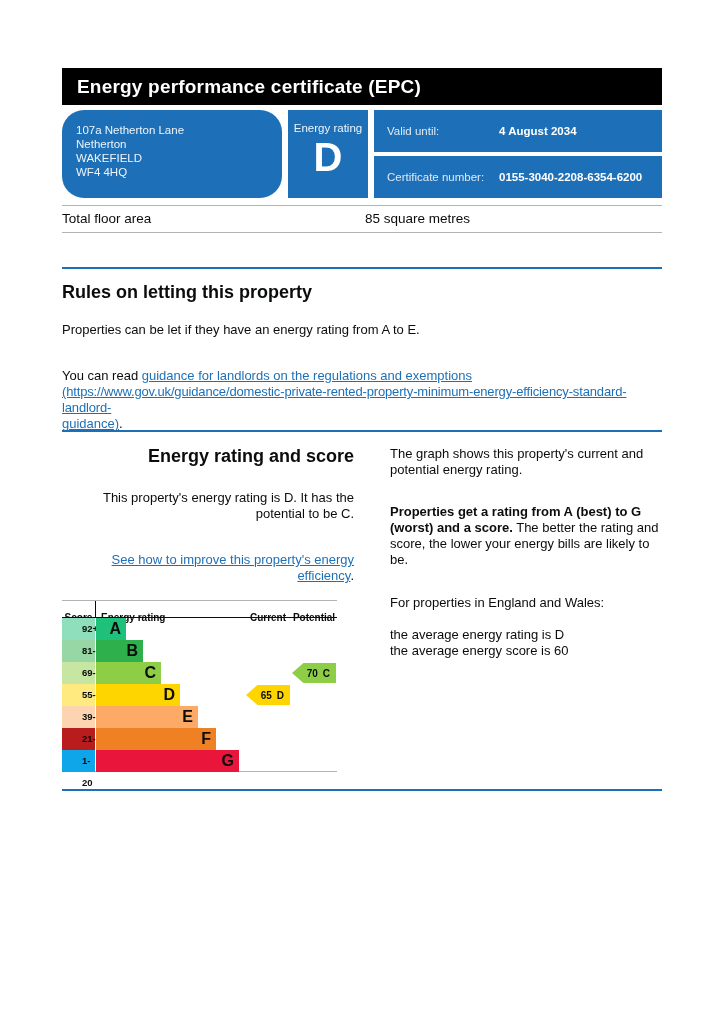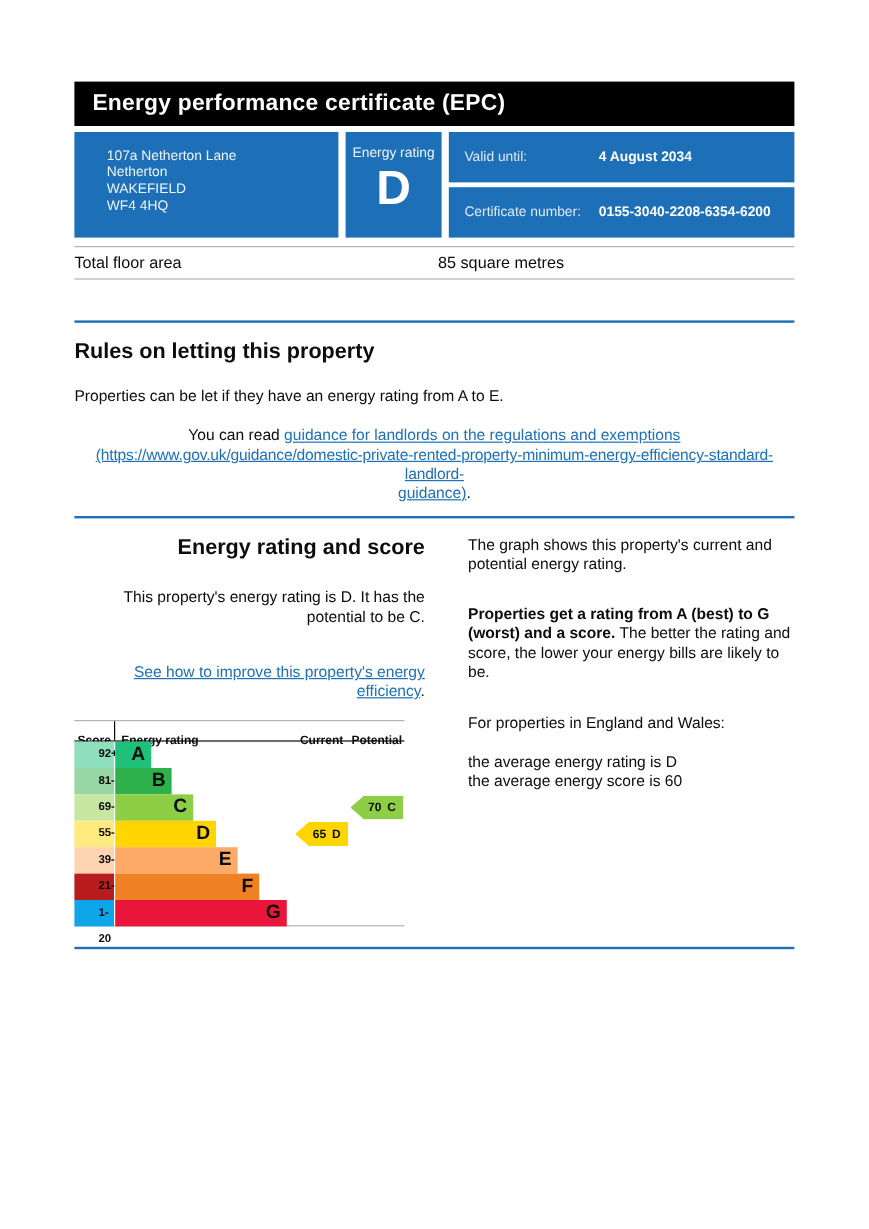--- a/index.html
+++ b/index.html
@@ -14,21 +14,21 @@
     left:62px; top:68px; width:600px; height:37px; background:#000000;
     display:flex; align-items:center;
   }
   .doc-header h1 {
     margin:0; padding-left:15px; color:#ffffff; font-size:19px; font-weight:bold; letter-spacing:0.2px;
   }
 
   
   .summary { left:62px; top:110px; width:600px; height:88px; display:flex; }
   .blue-box { background:var(--govuk-blue,#1d70b8); }
-  .address-box { width:220px; height:88px; padding:13px 0 0 27px; box-sizing:border-box; }
+  .address-box { width:220px; height:88px; padding:13px 0 0 14px; box-sizing:border-box;border-radius:22px; }
   .address-box div { color:rgba(255,255,255,0.92); font-size:11.5px; line-height:14px; }
   .rating-box {
     width:80px; height:88px; margin-left:6px; box-sizing:border-box;
     display:flex; flex-direction:column; align-items:center; padding-top:12px;
   }
   .rating-box .lbl { color:rgba(255,255,255,0.92); font-size:11.5px; }
   .rating-box .val { color:#ffffff; font-size:40px; font-weight:bold; line-height:46px; }
   .validity-col { margin-left:6px; flex:1; display:flex; flex-direction:column; }
   .validity-row { height:42px; display:flex; align-items:center; box-sizing:border-box; padding-left:13px; }
   .validity-row + .validity-row { margin-top:4px; }
@@ -45,21 +45,21 @@
   .divider { left:62px; width:600px; height:2px; background:var(--govuk-blue,#1d70b8); }
 
   
   h2 { margin:0; font-size:18px; font-weight:bold; }
   p  { margin:0; font-size:13px; line-height:16px; }
   a.doc-link { color:var(--govuk-blue,#1d70b8); text-decoration:underline; cursor:pointer; }
   .link-url { letter-spacing:-0.15px; overflow-wrap:anywhere; }
 
   .rules-heading { left:62px; top:282px; }
   .rules-para1  { left:62px; top:322px; width:600px; }
-  .rules-para2  { left:62px; top:355px; width:600px;text-align:center; }
+  .rules-para2  { left:62px; top:368px; width:600px; }
 
   .left-col  { left:62px;  top:446px; width:292px;text-align:right; }
   .right-col { left:390px; top:446px; width:280px; }
   .left-col p  { margin-top:23px; }
   .left-col .improve { margin-top:30px; }
   .rc-p2 { margin-top:26px; }
   .rc-p3 { margin-top:27px; }
   .rc-avg { margin-top:16px; }
   b, .bold { font-weight:bold; }
 

